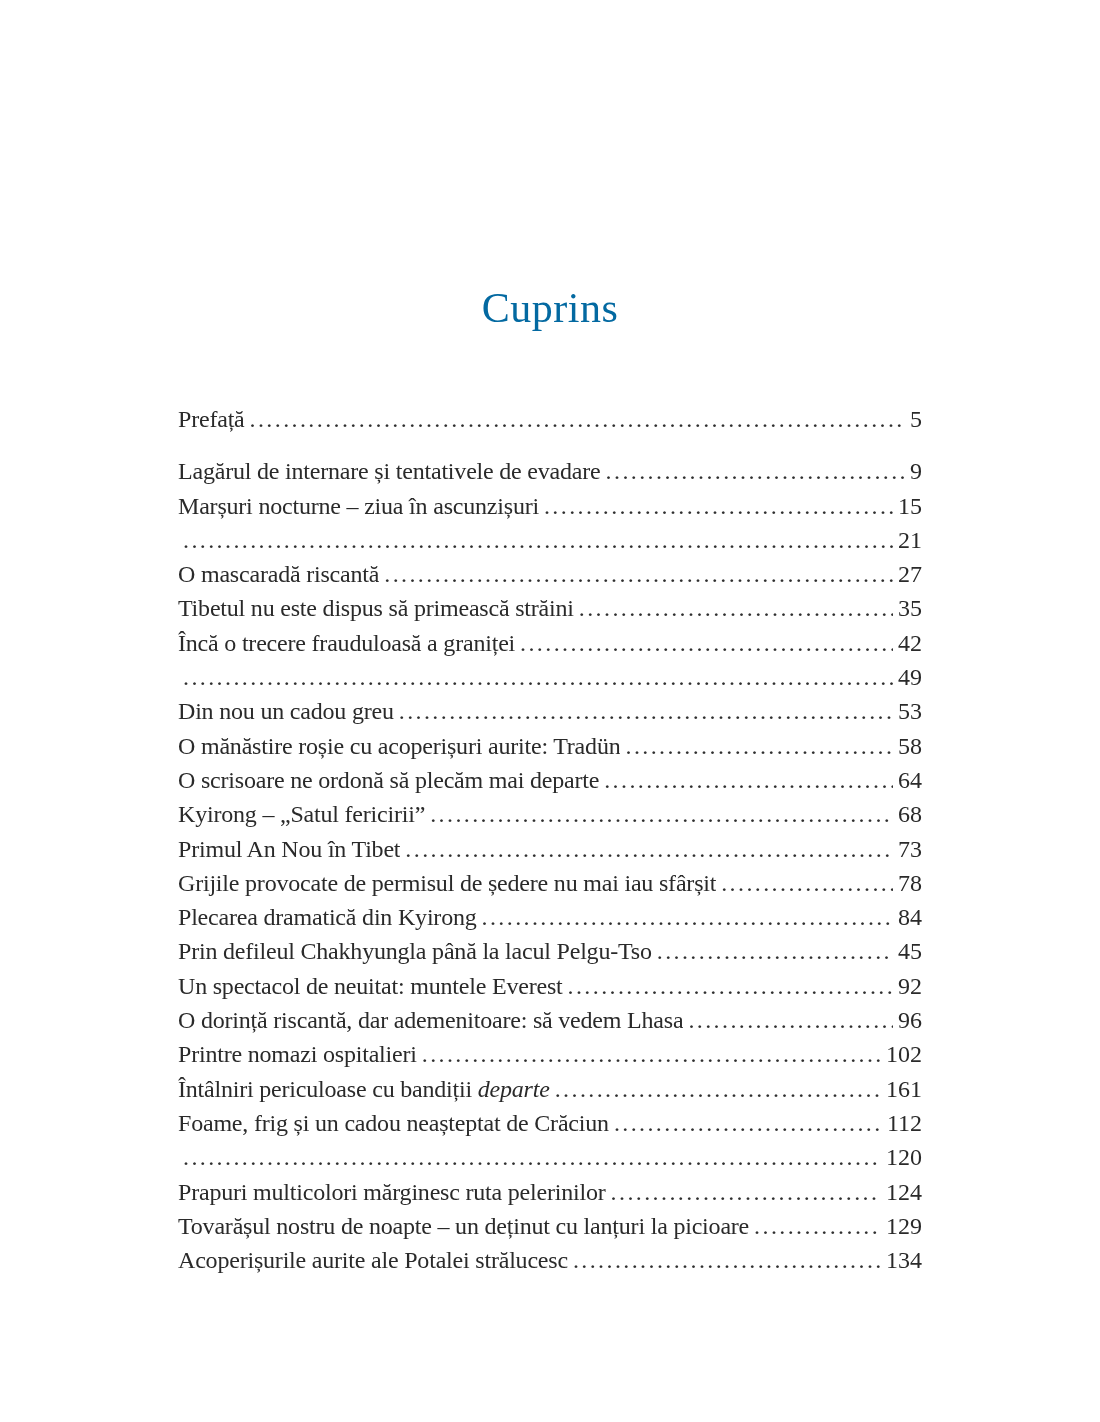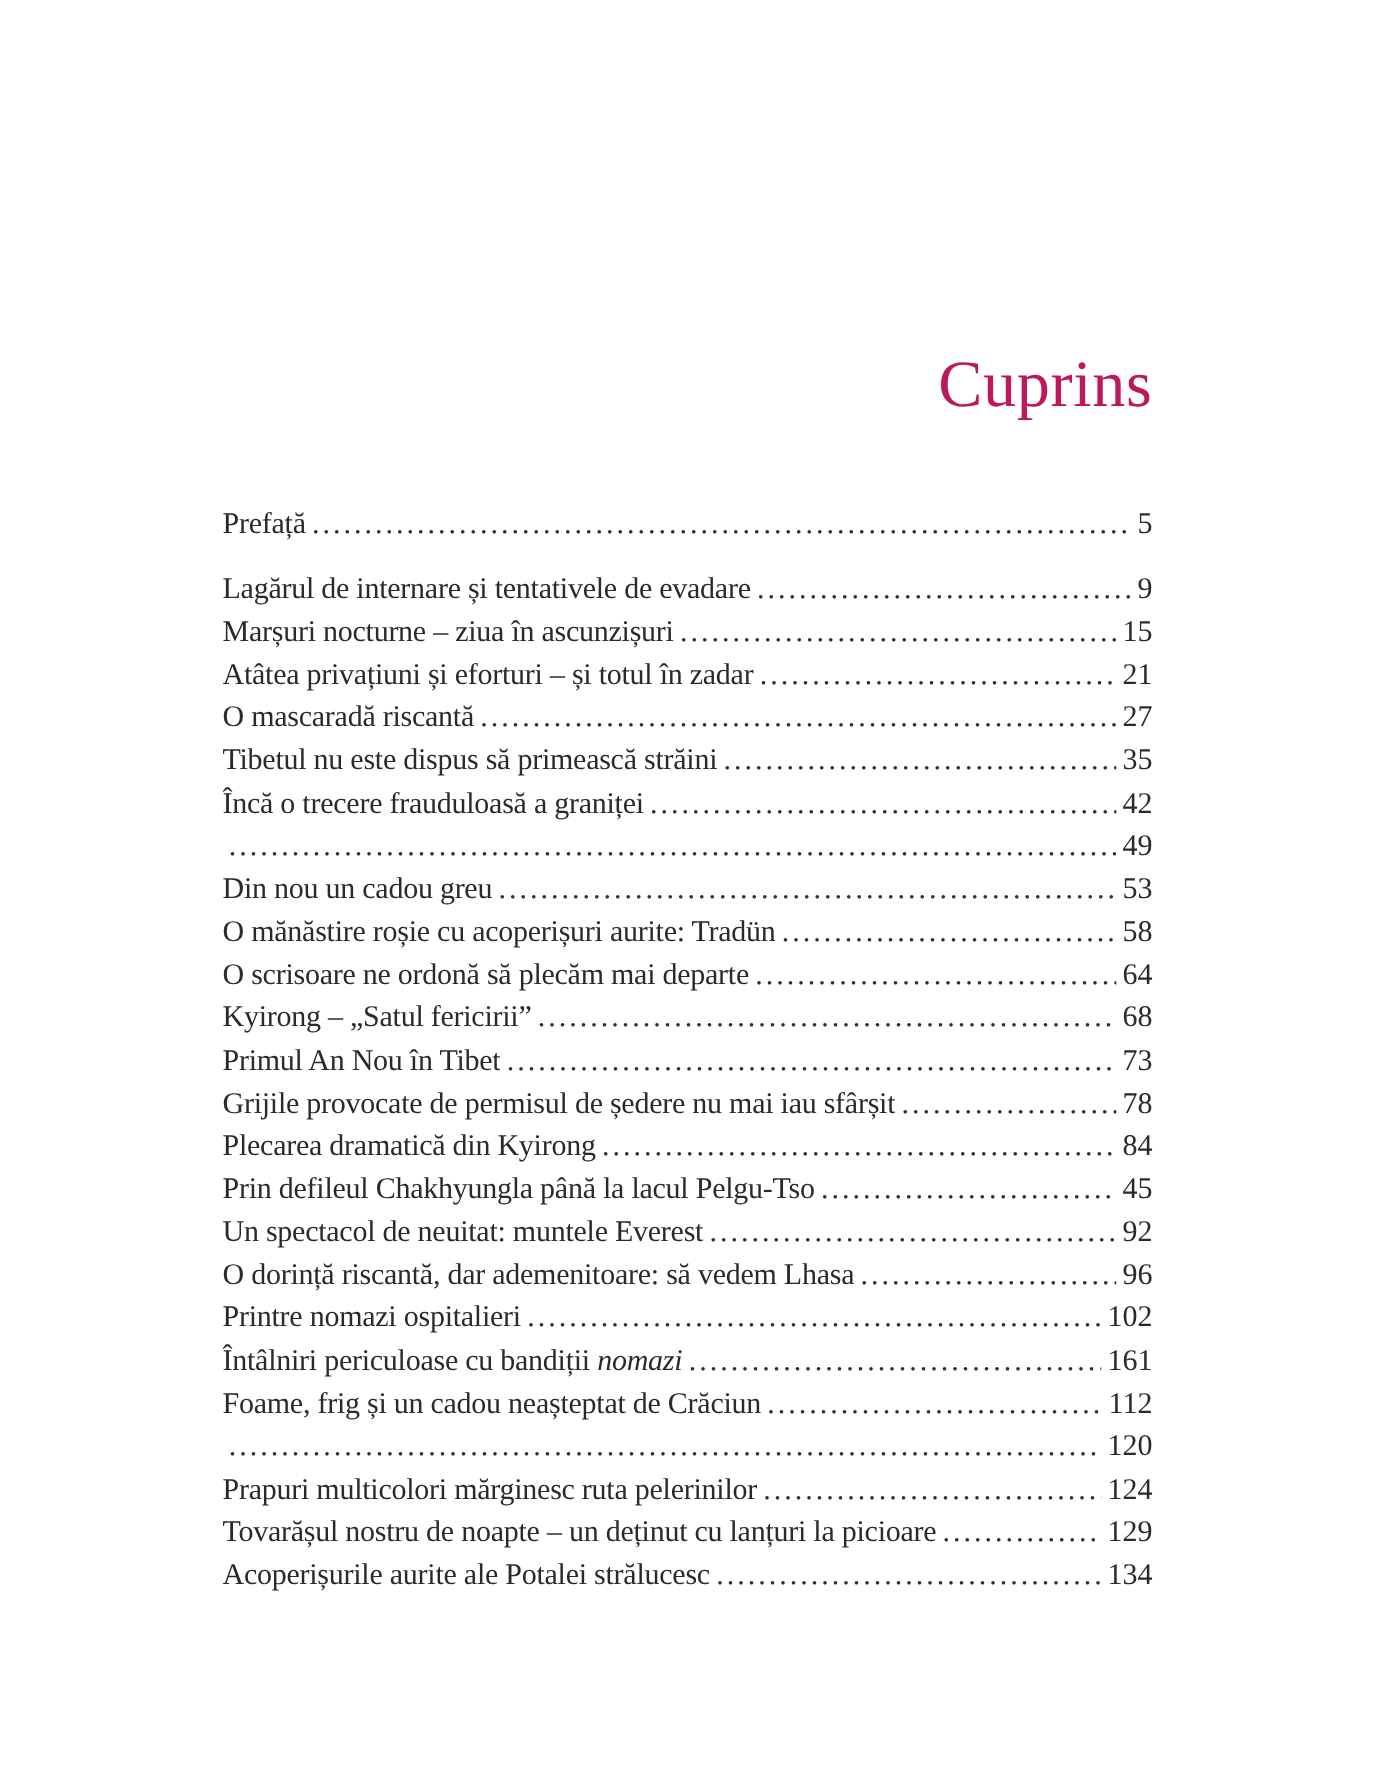--- a/index.html
+++ b/index.html
@@ -21,26 +21,26 @@
     background: #ffffff;
   }
   .content {
     position: absolute;
     left: 178px;
     top: 0;
     width: 744px;
   }
   .page-title {
     margin: 285px 0 0 0;
-    font-size: 53px;
+    font-size: 42px;
     line-height: 46px;
     font-weight: 400;
-    text-align: right;
+    text-align: center;
     letter-spacing: 0.5px;
-    color: #be185d;
+    color: #0369a1;
   }
   .toc-list {
     margin-top: 71px;
     font-size: 24px;
   }
   .row {
     display: flex;
     align-items: baseline;
     height: 34.3px;
     line-height: 34.3px;
@@ -88,21 +88,20 @@
           <span class="t">Lagărul de internare și tentativele de evadare</span>
           <span class="leader">............................................................................................................................................................................................................................</span>
           <span class="pg">9</span>
         </div>
         <div class="row">
           <span class="t">Marșuri nocturne – ziua în ascunzișuri</span>
           <span class="leader">............................................................................................................................................................................................................................</span>
           <span class="pg">15</span>
         </div>
         <div class="row">
-          <span class="t">Atâtea privațiuni și eforturi – și totul în zadar</span>
           <span class="leader">............................................................................................................................................................................................................................</span>
           <span class="pg">21</span>
         </div>
         <div class="row">
           <span class="t">O mascaradă riscantă</span>
           <span class="leader">............................................................................................................................................................................................................................</span>
           <span class="pg">27</span>
         </div>
         <div class="row">
           <span class="t">Tibetul nu este dispus să primească străini</span>
@@ -167,21 +166,21 @@
           <span class="t">O dorință riscantă, dar ademenitoare: să vedem Lhasa</span>
           <span class="leader">............................................................................................................................................................................................................................</span>
           <span class="pg">96</span>
         </div>
         <div class="row">
           <span class="t">Printre nomazi ospitalieri</span>
           <span class="leader">............................................................................................................................................................................................................................</span>
           <span class="pg">102</span>
         </div>
         <div class="row">
-          <span class="t">Întâlniri periculoase cu bandiții <i>nomazi</i></span>
+          <span class="t">Întâlniri periculoase cu bandiții <i>departe</i></span>
           <span class="leader">............................................................................................................................................................................................................................</span>
           <span class="pg">161</span>
         </div>
         <div class="row">
           <span class="t">Foame, frig și un cadou neașteptat de Crăciun</span>
           <span class="leader">............................................................................................................................................................................................................................</span>
           <span class="pg">112</span>
         </div>
         <div class="row">
           <span class="leader">............................................................................................................................................................................................................................</span>

